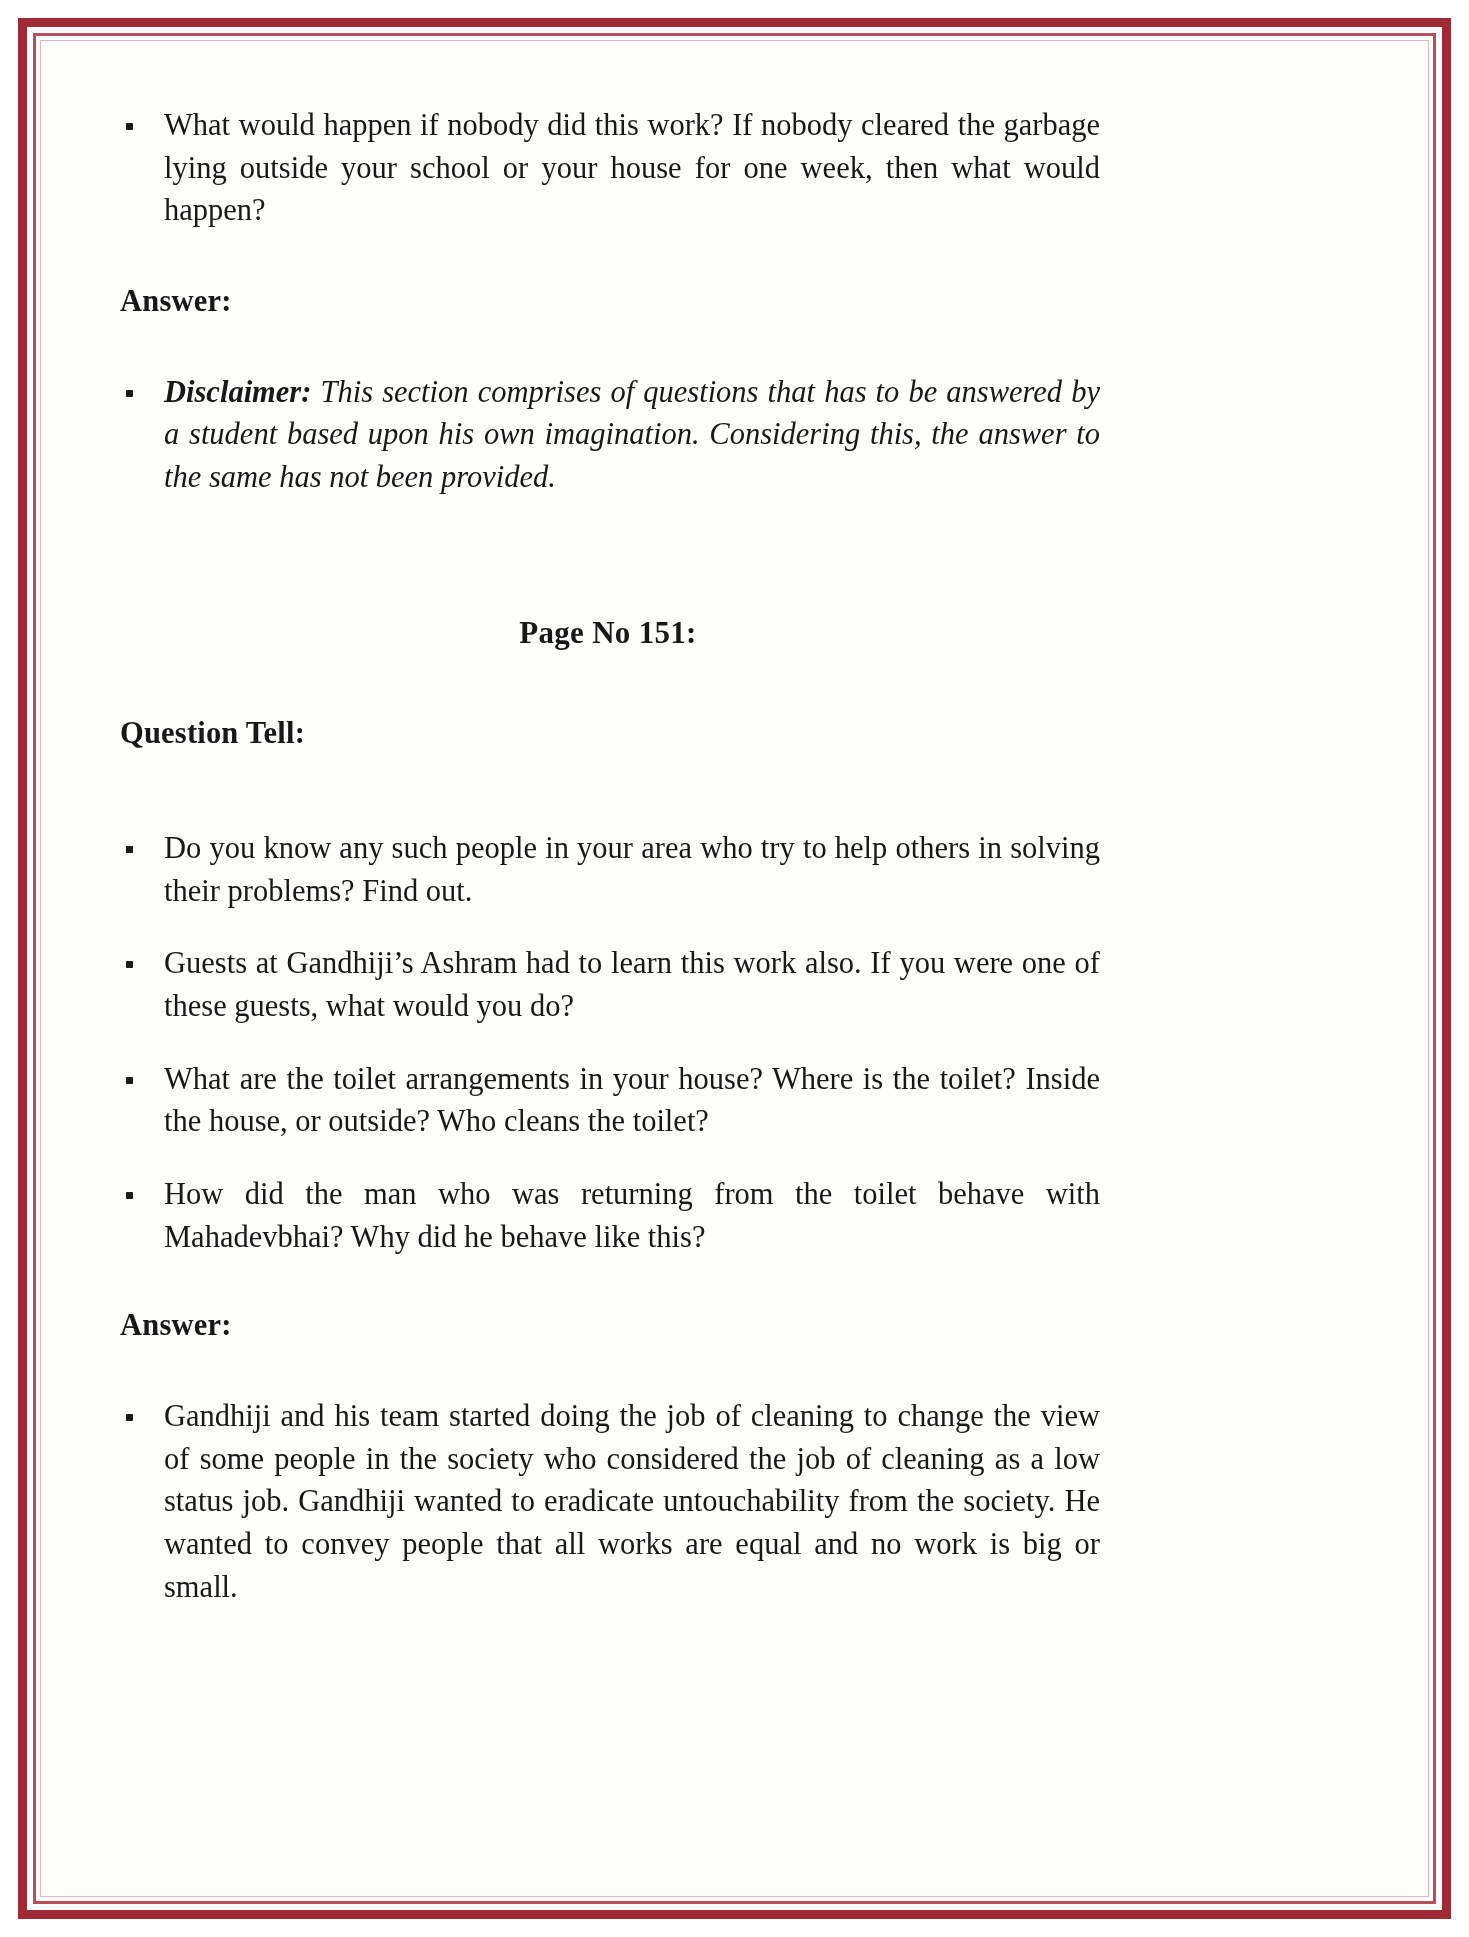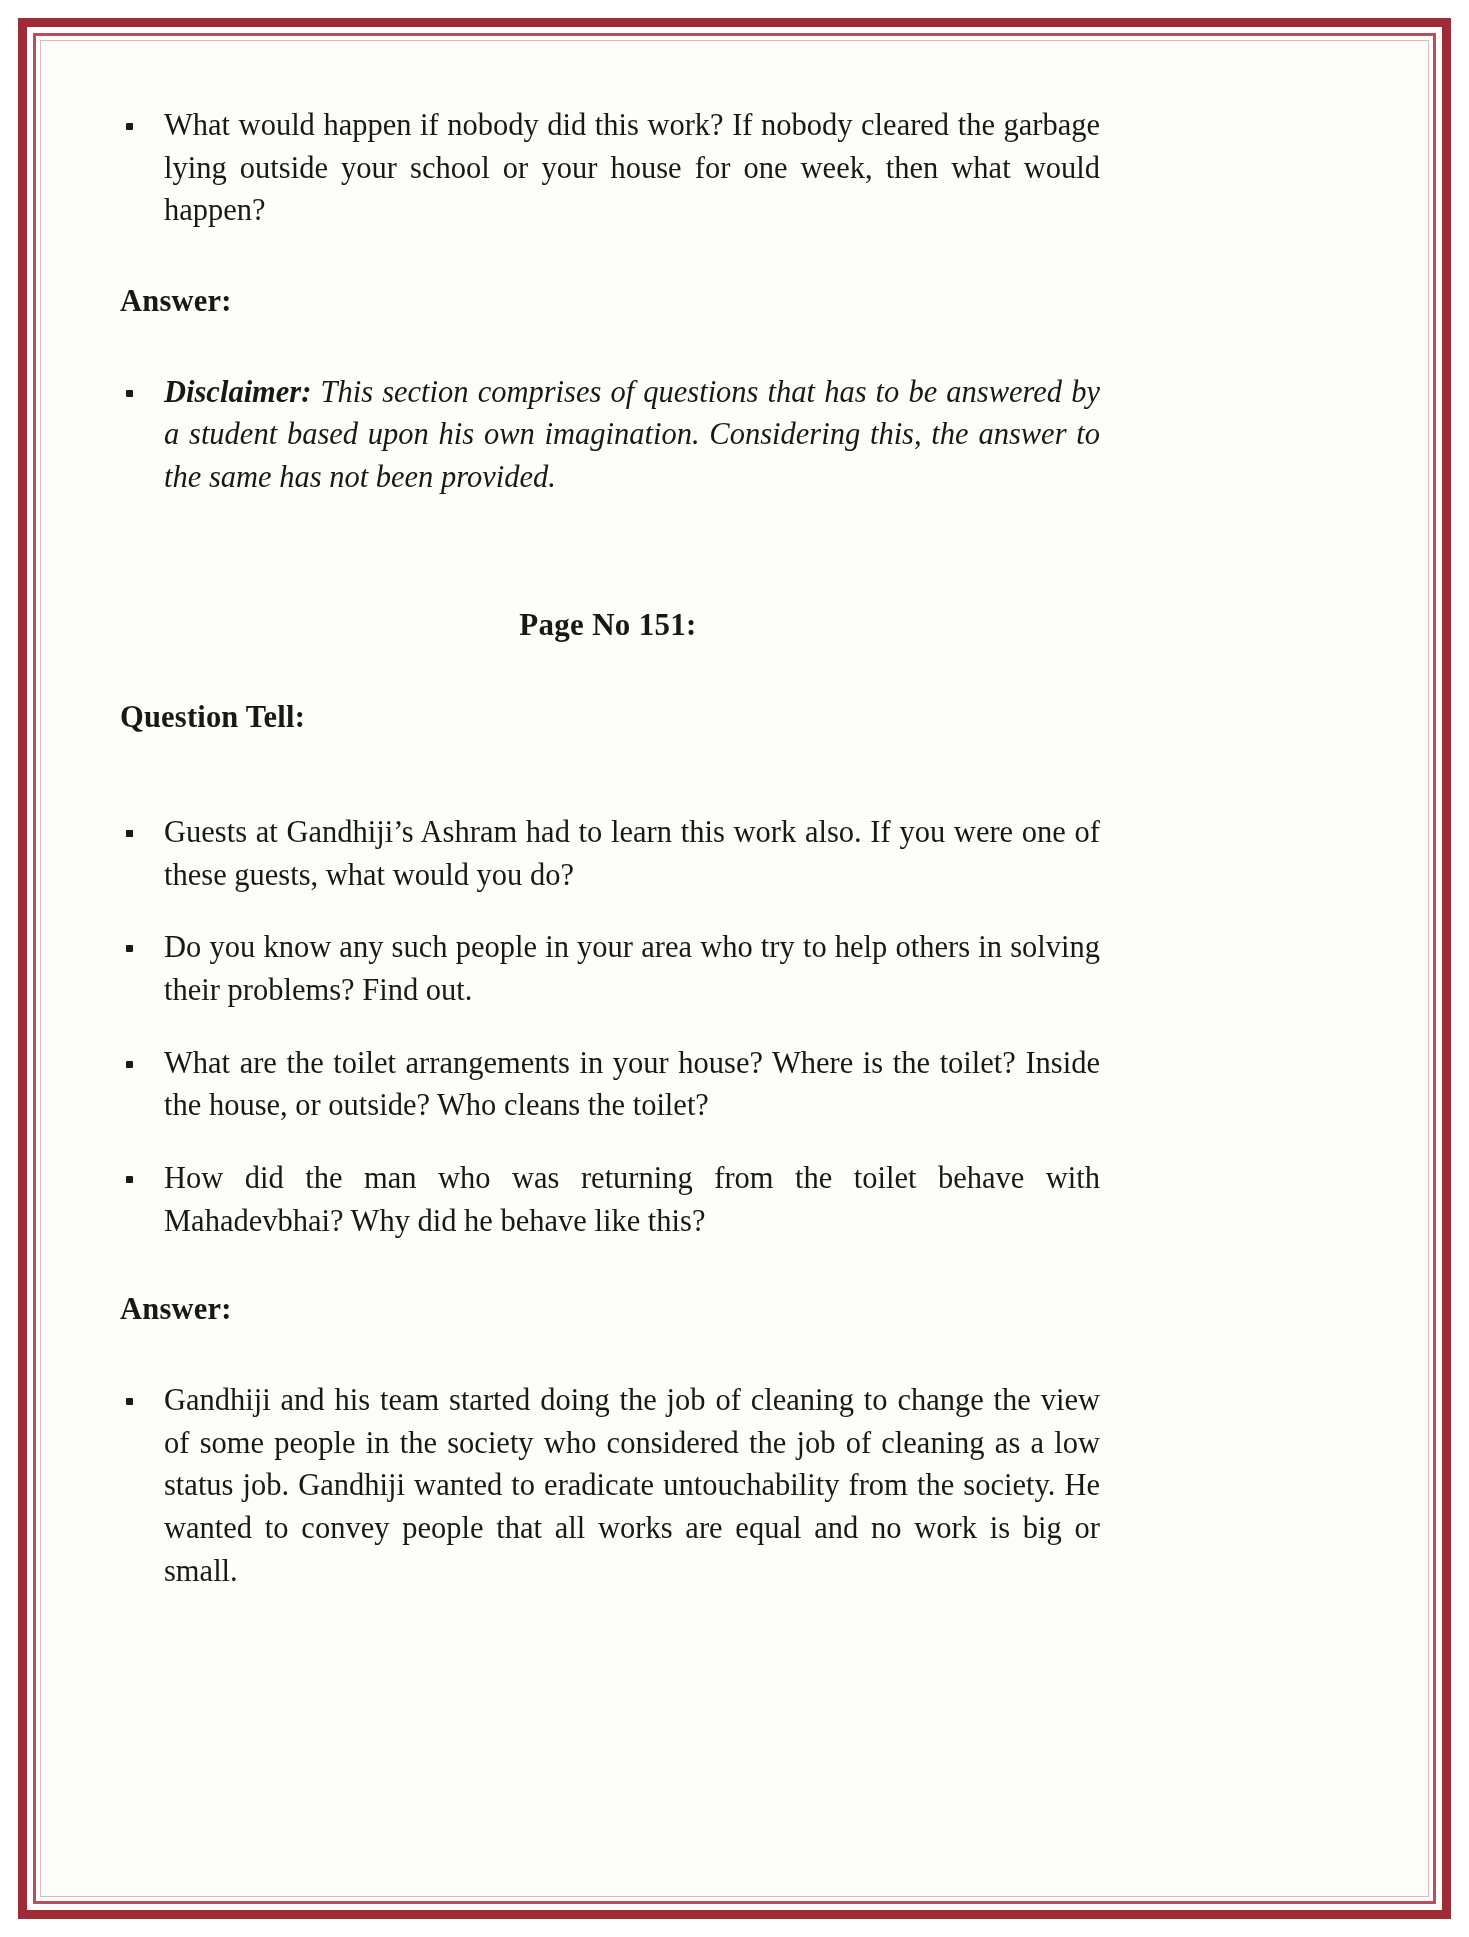--- a/index.html
+++ b/index.html
@@ -91,21 +91,21 @@
     font-weight: bold;
     margin: 12px;
     line-height: 1.4;
     letter-spacing: 0.2px;
   }
 
   .page-no {
     text-align: center;
     font-size: 31px;
     font-weight: bold;
-    margin: 0;
+    margin: 8px;
     line-height: 1.4;
     letter-spacing: 0.3px;
   }
 
   .disclaimer-item {
     font-style: italic;
   }
   .disclaimer-label {
     font-weight: bold;
   }
@@ -161,28 +161,28 @@
   <p class="heading-question">Question Tell:</p>
 
   <div class="sp-question-btm"></div>
 
   <ul class="bullet-list">
     <li class="bullet-item">
       <span class="bullet-dot"></span>
     </li>
     <li class="bullet-item">
       <span class="bullet-dot"></span>
+      <span>Do you know any such people in your area who try to help others in solving their problems? Find out.</span>
+    </li>
+    <li class="bullet-item">
+      <span class="bullet-dot"></span>
       <span>Guests at Gandhiji’s Ashram had to learn this work also. If you were one of these guests, what would you do?</span>
     </li>
     <li class="bullet-item">
       <span class="bullet-dot"></span>
-      <span>Do you know any such people in your area who try to help others in solving their problems? Find out.</span>
-    </li>
-    <li class="bullet-item">
-      <span class="bullet-dot"></span>
       <span>What are the toilet arrangements in your house? Where is the toilet? Inside the house, or outside? Who cleans the toilet?</span>
     </li>
     <li class="bullet-item">
       <span class="bullet-dot"></span>
       <span>How did the man who was returning from the toilet behave with Mahadevbhai? Why did he behave like this?</span>
     </li>
   </ul>
 
   <div class="sp-answer2-top"></div>
 

